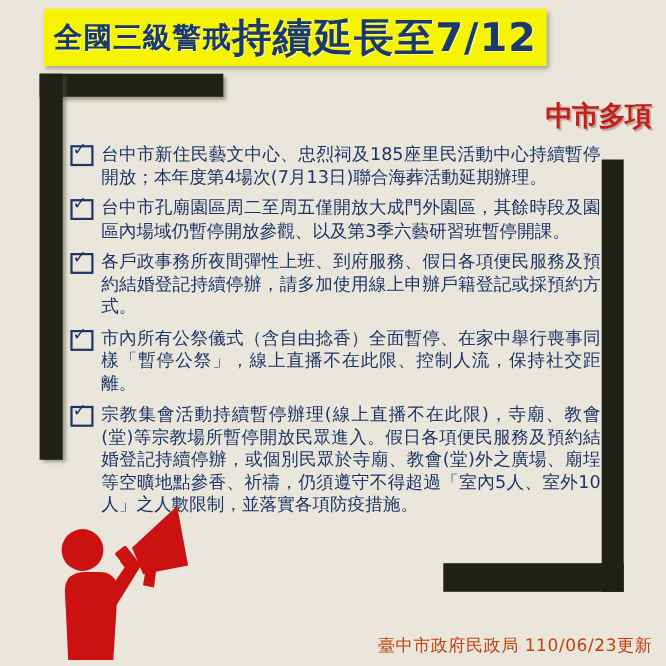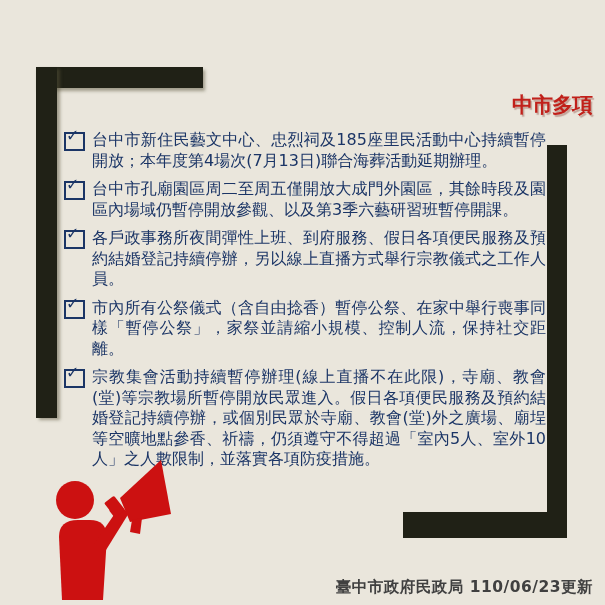--- a/index.html
+++ b/index.html
@@ -36,21 +36,21 @@
   .br-v{left:547px;top:145px;width:20px;height:393px;}
   .br-h{left:403px;top:512px;width:164px;height:26px;}
 
   
   .subtitle{
     position:absolute;top:84px;right:13px;height:42px;
     display:flex;align-items:center;white-space:nowrap;
     color:#c1201a;font-weight:bold;
     text-shadow:1.5px 1.5px 1px rgba(120,40,30,.35);
   }
-  .sub-prefix,.sub-suffix{font-size:21px;letter-spacing:-1px;}
+  .sub-prefix,.sub-suffix{font-size:25px;letter-spacing:-1px;}
   .sub-main{font-size:35px;letter-spacing:-1px;}
 
   
   .content{
     position:absolute;left:64px;top:130px;width:482px;
   }
   .bullet{
     display:flex;align-items:flex-start;margin-bottom:8px;
   }
   .cb{
@@ -66,29 +66,33 @@
     font-size:16px;line-height:20.5px;letter-spacing:0px;
     text-align:justify;
   }
 
   
   .announcer{position:absolute;left:28px;top:452px;width:150px;height:150px;}
 
   
   .footer{
     position:absolute;right:12px;bottom:7px;
-    color:#404040;font-weight:bold;font-size:15.5px;letter-spacing:.5px;
+    color:#c2410c;font-weight:normal;font-size:15.5px;letter-spacing:.5px;
     white-space:nowrap;
   }
 </style>
 </head>
 <body>
 
 <div class="poster">
 
+  <div class="banner">
+    <span class="banner-prefix">全國三級警戒</span>
+      <span class="banner-main">持續延長至7/12</span>
+  </div>
 
   <div class="bracket tl-h"></div>
   <div class="bracket tl-v"></div>
   <div class="bracket br-v"></div>
   <div class="bracket br-h"></div>
 
   <div class="subtitle">
     <span class="sub-prefix">中市多項</span>
   </div>
 
@@ -102,27 +106,27 @@
     <div class="bullet">
       <span class="cb">
           <span class="tick">✓</span>
         </span>
       <p class="btext">台中市孔廟園區周二至周五僅開放大成門外園區，其餘時段及園區內場域仍暫停開放參觀、以及第3季六藝研習班暫停開課。</p>
     </div>
     <div class="bullet">
       <span class="cb">
           <span class="tick">✓</span>
         </span>
-      <p class="btext">各戶政事務所夜間彈性上班、到府服務、假日各項便民服務及預約結婚登記持續停辦，另以線上直播方式舉行宗教儀式之工作人員。</p>
+      <p class="btext">各戶政事務所夜間彈性上班、到府服務、假日各項便民服務及預約結婚登記持續停辦，請多加使用線上申辦戶籍登記或採預約方式。</p>
     </div>
     <div class="bullet">
       <span class="cb">
           <span class="tick">✓</span>
         </span>
-      <p class="btext">市內所有公祭儀式（含自由捻香）暫停公祭、在家中舉行喪事同樣「暫停公祭」，家祭並請縮小規模、控制人流，保持社交距離。</p>
+      <p class="btext">市內所有公祭儀式（含自由捻香）全面暫停、在家中舉行喪事同樣「暫停公祭」，線上直播不在此限、控制人流，保持社交距離。</p>
     </div>
     <div class="bullet">
       <span class="cb">
           <span class="tick">✓</span>
         </span>
       <p class="btext">宗教集會活動持續暫停辦理(線上直播不在此限)，寺廟、教會(堂)等宗教場所暫停開放民眾進入。假日各項便民服務及預約結婚登記持續停辦，或個別民眾於寺廟、教會(堂)外之廣場、廟埕等空曠地點參香、祈禱，仍須遵守不得超過「室內5人、室外10人」之人數限制，並落實各項防疫措施。</p>
     </div>
   </div>
 
   <div class="announcer">

